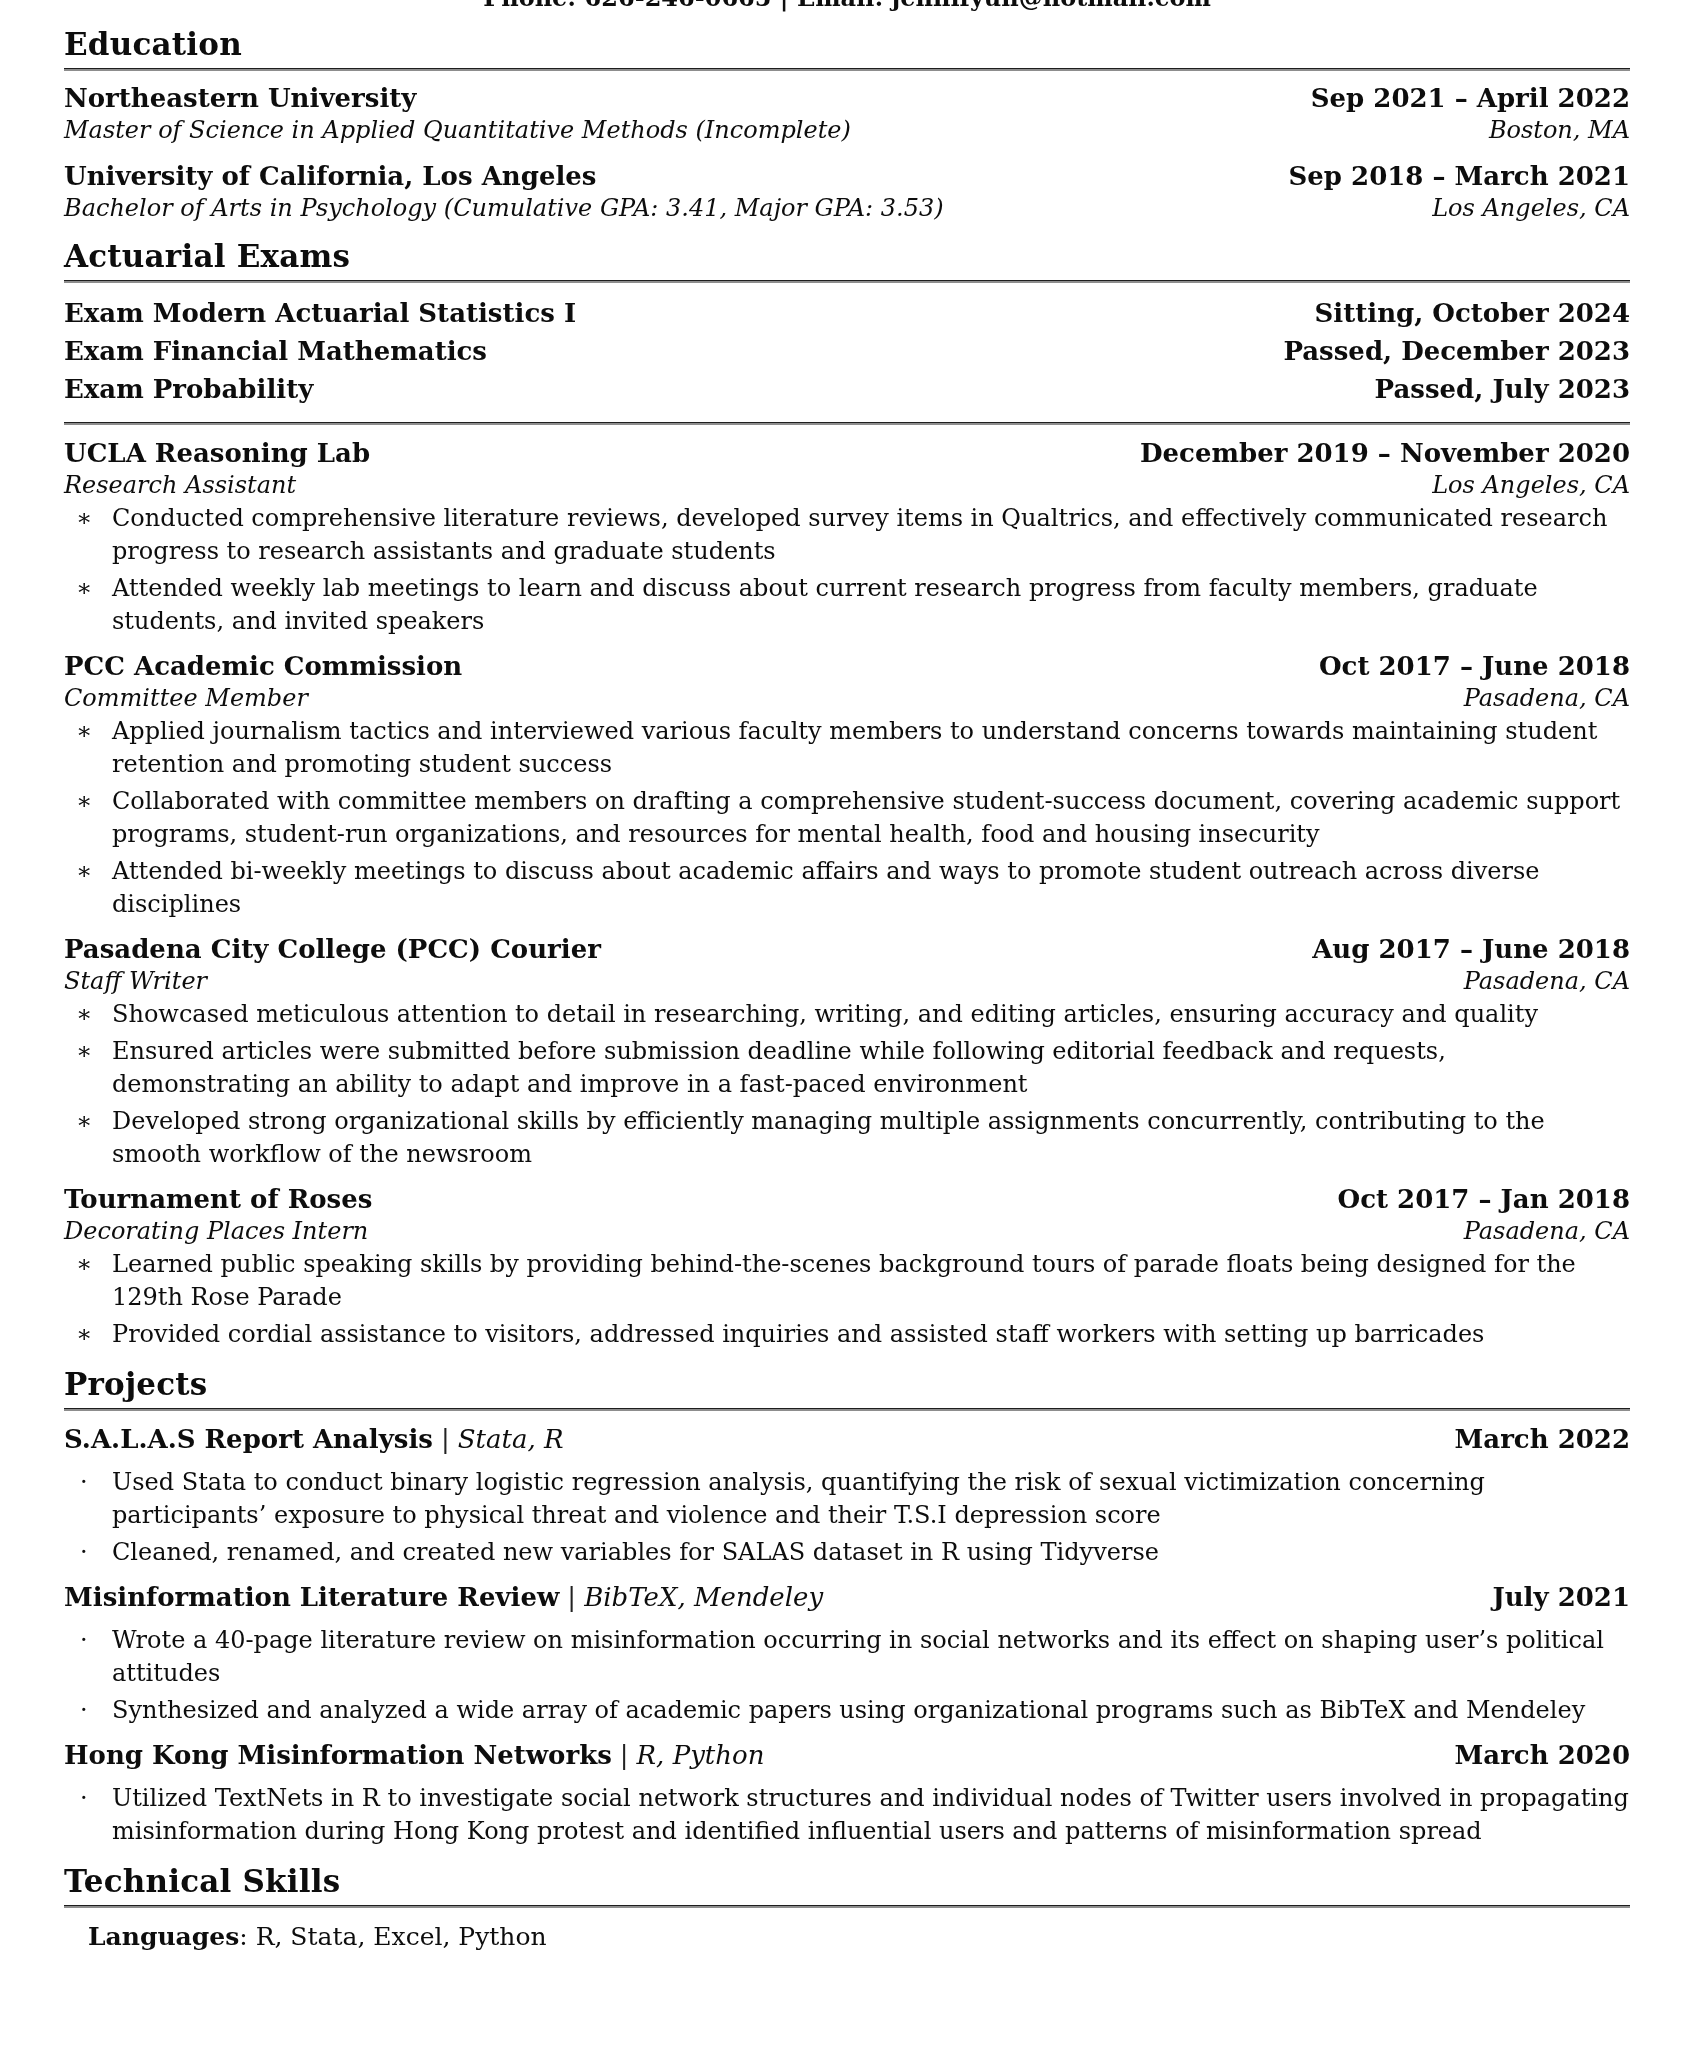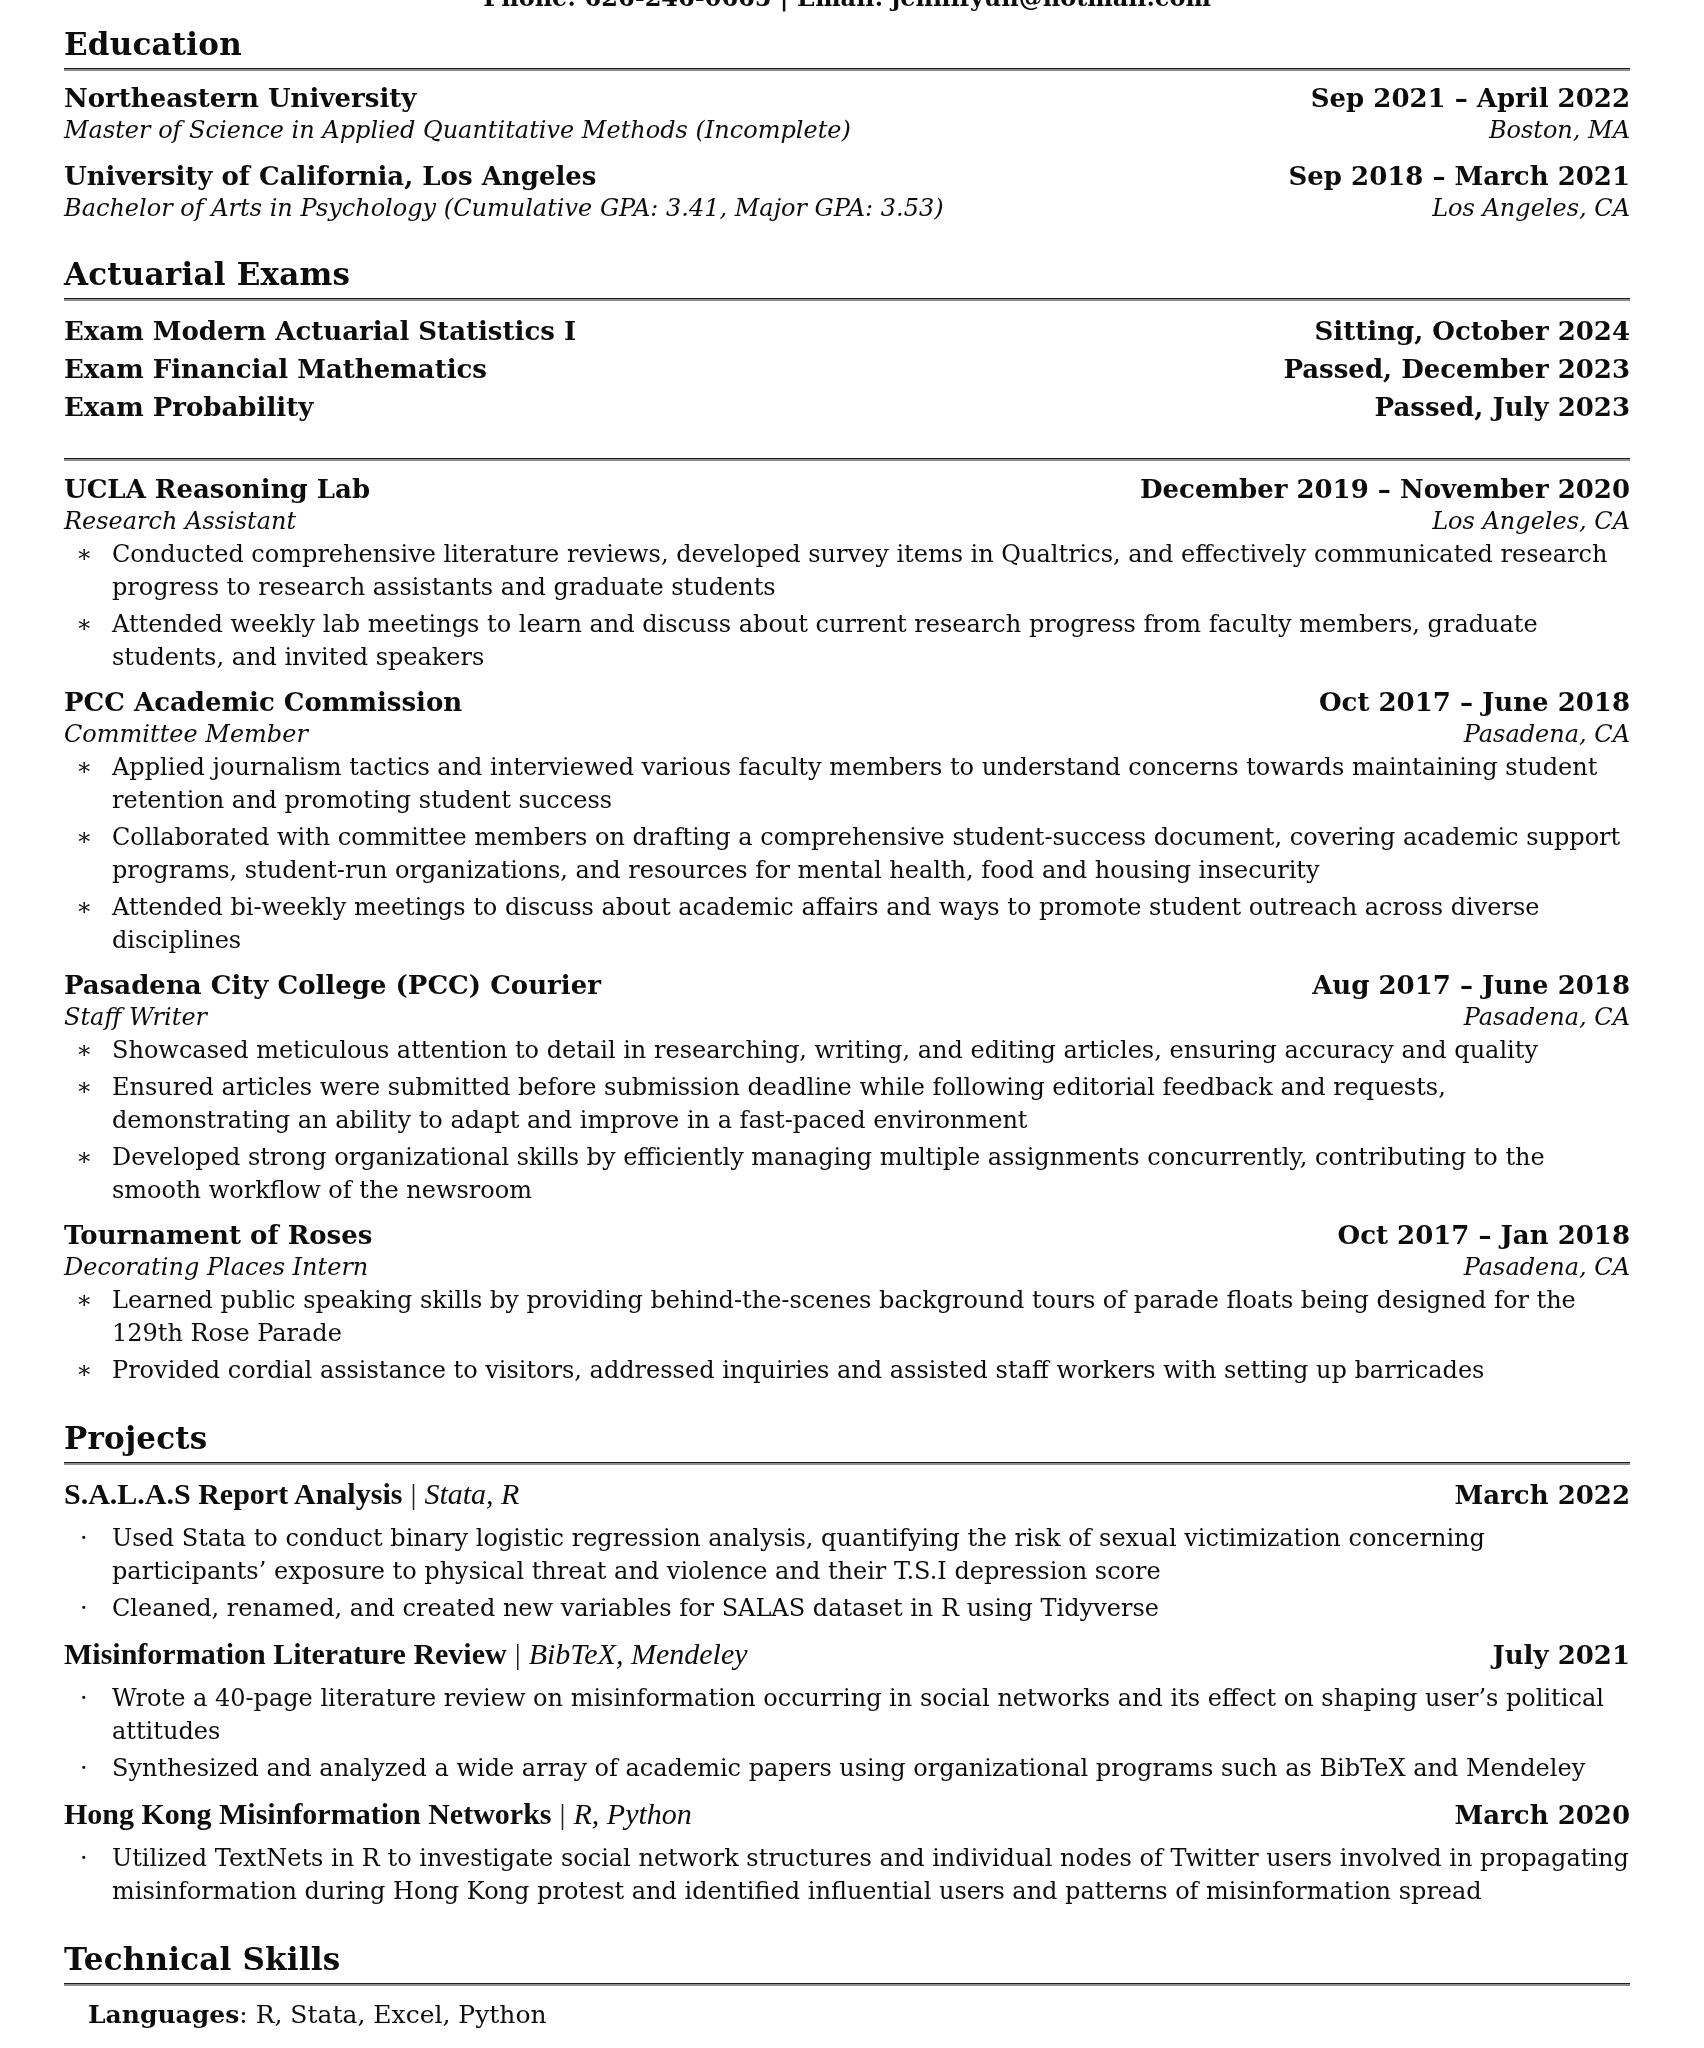--- a/index.html
+++ b/index.html
@@ -15,21 +15,21 @@
   
   .contact-line {
     text-align: center;
     font-weight: bold;
     font-size: 24px;
     line-height: 26px;
     margin-top: -15px;
     white-space: nowrap;
   }
 
-  .section { margin-top: 32px; }
+  .section { margin-top: 14px; }
   .section-title {
     font-size: 31px;
     font-weight: bold;
     line-height: 38px;
     letter-spacing: 0.2px;
   }
   .section-rule {
     height: 3px;
     margin: 5px 0 11px 0;
     background: linear-gradient(to bottom, #1e1e1e 0 45%, #8d8d8d 45% 100%);
@@ -42,21 +42,21 @@
   }
   .entry { margin-top: 12px; }
   .entry:first-of-type { margin-top: 8px; }
   .edu-entry + .edu-entry { margin-top: 15px; }
 
   .bold-line { font-size: 26px; font-weight: bold; line-height: 33px; }
   .italic-line { font-size: 24px; font-style: italic; line-height: 30px; }
 
   .exam-row { font-size: 26px; font-weight: bold; line-height: 38px; }
 
-  .proj-title-left { font-size: 30px; line-height: 33px; font-family: Liberation Serif, serif; }
+  .proj-title-left { font-size: 26px; line-height: 33px; }
   .proj-name { font-weight: bold; }
   .proj-sep { font-weight: normal; padding: 0 8px; color: #222; }
   .proj-tech { font-style: italic; font-weight: normal; }
 
   ul.bullets { list-style: none; margin: 2px 0 0 0; padding: 0; }
   ul.bullets li {
     position: relative;
     padding-left: 48px;
     font-size: 24px;
     line-height: 33px;

